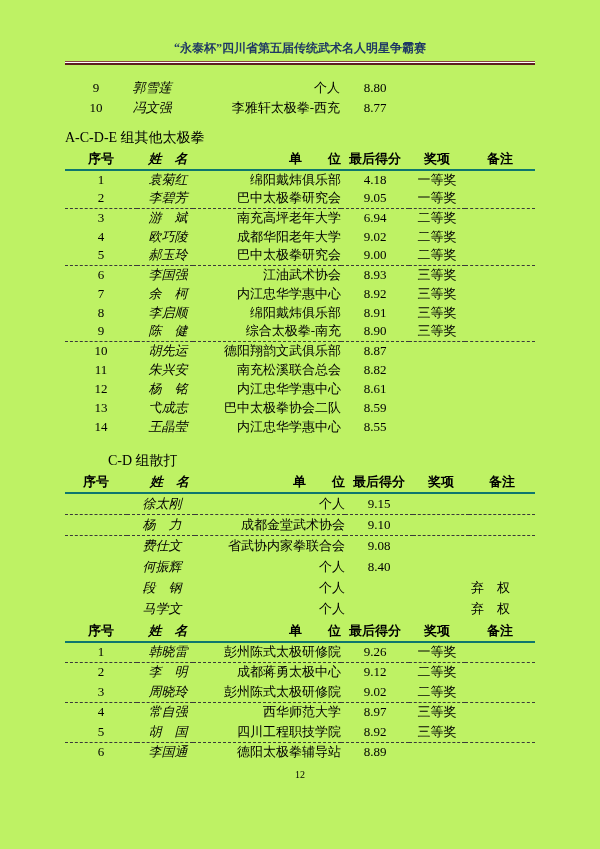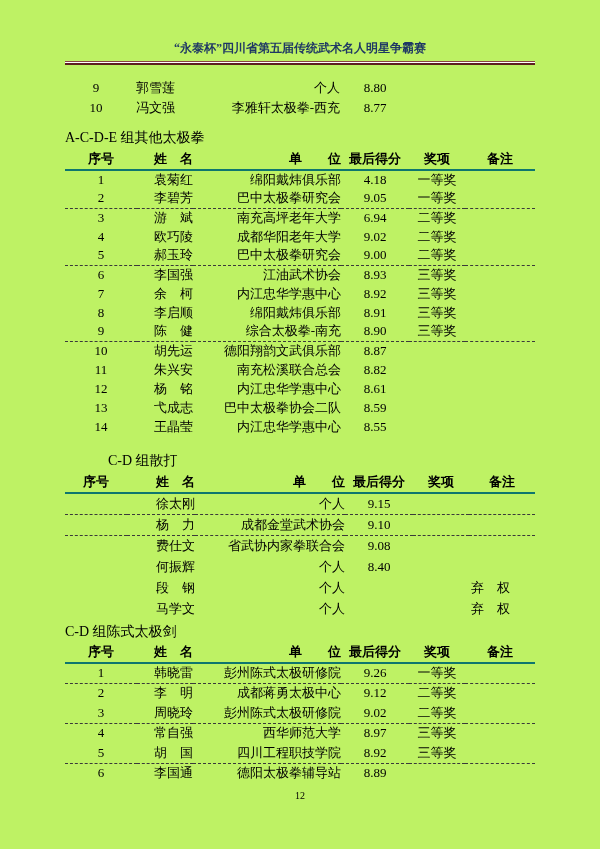--- a/index.html
+++ b/index.html
@@ -17,21 +17,21 @@
   }
   .header-rule { margin-top:5px; }
   .header-rule .rule-thin  { height:1px; background:#8a4442; }
   .header-rule .rule-gap   { height:1px; background:#ffffff; }
   .header-rule .rule-thick { height:2px; background:#5c201f; }
   
   .tbl { table-layout:fixed; width:470px; border-collapse:collapse; font-size:13px; }
   .tbl th { font-weight:bold; }
   .tbl th, .tbl td { padding:0; overflow:hidden; white-space:pre; }
   .c-seq   { text-align:center; }
-  .c-name  { text-align:right; padding-left:6px !important; }
+  .c-name  { text-align:center; padding-left:6px !important;font-style:italic; }
   .c-unit  { text-align:right; padding-left:2px !important; }
   .c-score { text-align:center; }
   .c-award { text-align:center; }
   .c-note  { text-align:center; }
   thead tr { border-bottom:2px solid #0f766e; }
   tbody tr.divider { border-bottom:1px dashed #3a3a3a; }
   
   .tbl-c { margin-top:13px; }
   .tbl-c tbody tr { height:20px; }
   .tbl-c .w-seq{width:62px} .tbl-c .w-name{width:48px} .tbl-c .w-unit{width:165px}
@@ -335,21 +335,20 @@
             <td class="c-unit">个人</td>
             <td class="c-score"></td>
             <td class="c-award"></td>
             <td class="c-note">弃　权</td>
           </tr>
         </tbody>
     </table>
   </section>
 
   <section class="result-section">
-    <div class="section-title s3">C-D 组陈式太极剑</div>
     <table class="tbl tbl-a t3">
       <colgroup>
           <col class="w-seq">
           <col class="w-name">
           <col class="w-unit">
           <col class="w-score">
           <col class="w-award">
           <col>
         </colgroup>
       <thead>

